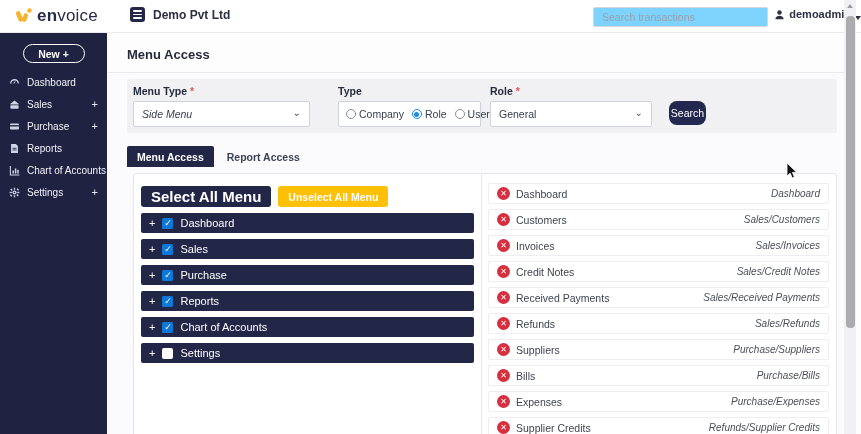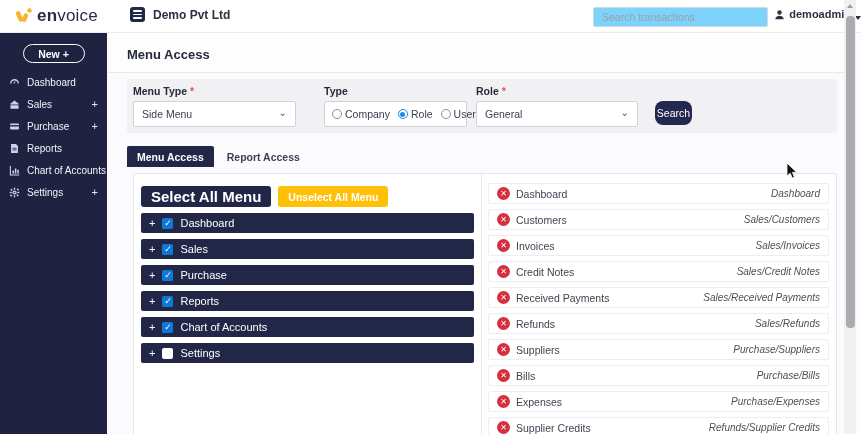--- a/index.html
+++ b/index.html
@@ -46,21 +46,21 @@
   .main { position:absolute; left:107px; top:33px; width:737px; height:401px; background:#fbfbfd; }
   .page-title-bar { padding:12px 0 9px 20px; border-bottom:1px solid #e9eaef; background:#fdfdfe; }
   .page-title { font-size:13px; font-weight:700; color:#252b3b; }
 
   .filter-panel { margin:6px 7px 0 20px; height:54px; background:#f1f1f4; border-radius:3px; padding:6px 6px 0 6px; display:flex; align-items:flex-start; }
   .fgroup { display:flex; flex-direction:column; gap:4px; }
   .flabel { font-size:10.5px; font-weight:700; color:#252b3b; }
   .req { color:#e05252; }
   .selectbox { height:26px; background:#fff; border:1px solid #ced3db; border-radius:2px; display:flex; align-items:center; padding:0 8px; font-size:10.5px; color:#3a4050; cursor:pointer; }
   .selectbox .chev { margin-left:auto; font-size:10px; color:#555; transform:translateY(-2px); }
-  .sel-menu-type { width:163px; }
+  .sel-menu-type { width:177px;font-style:italic; }
   .sel-role { width:162px; }
   .g-menutype { margin-left:0; }
   .g-type { margin-left:28px; }
   .g-role { margin-left:9px; }
   .radiobox { width:143px; height:26px; background:#fff; border:1px solid #ced3db; border-radius:2px; display:flex; align-items:center; padding:0 7px; gap:8px; }
   .radio { display:flex; align-items:center; gap:3px; font-size:10.5px; color:#3a4050; cursor:pointer; white-space:nowrap; }
   .rb { width:10px; height:10px; border:1px solid #8a9099; border-radius:50%; background:#fff; position:relative; flex:0 0 10px; }
   .radio.on .rb { border-color:#1e88e5; }
   .radio.on .rb::after { content:""; position:absolute; inset:1.5px; background:#1e88e5; border-radius:50%; }
   .search-btn { margin-left:17px; margin-top:16px; width:37px; height:24px; background:#232850; color:#fff; border:none; border-radius:8px; font-size:10.5px; font-family:inherit; cursor:pointer; }

